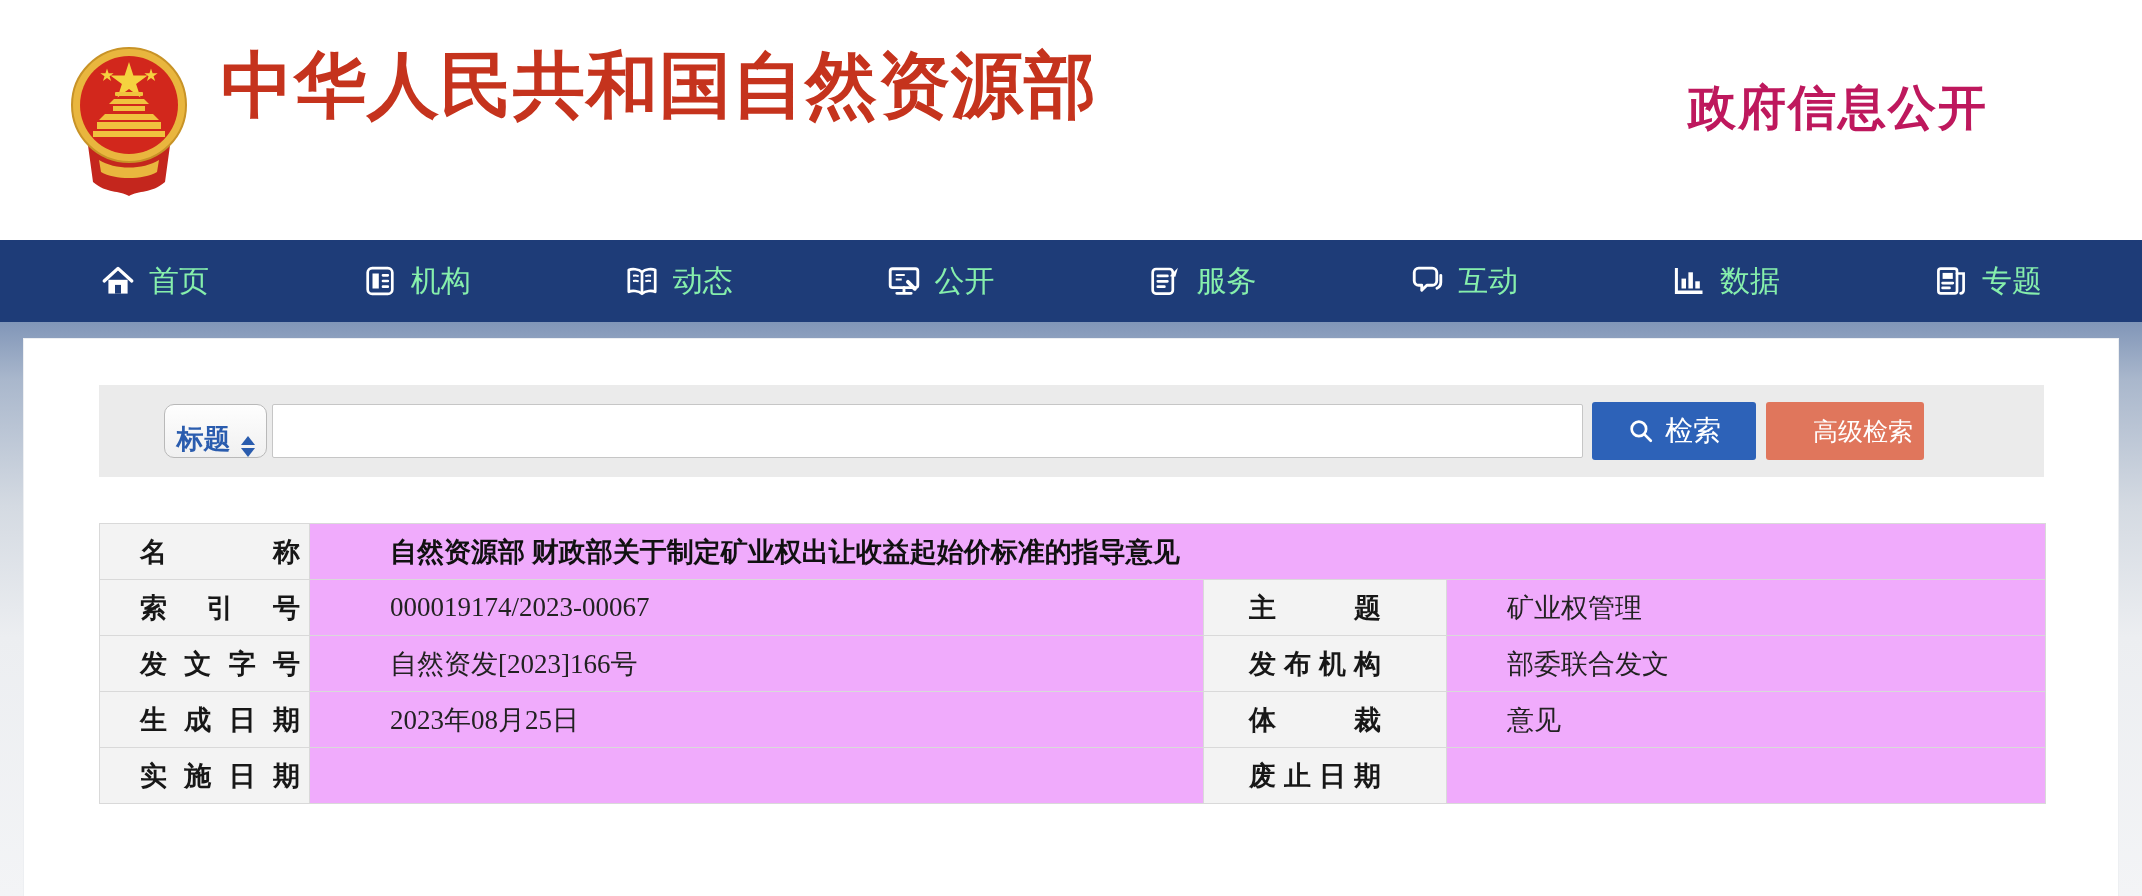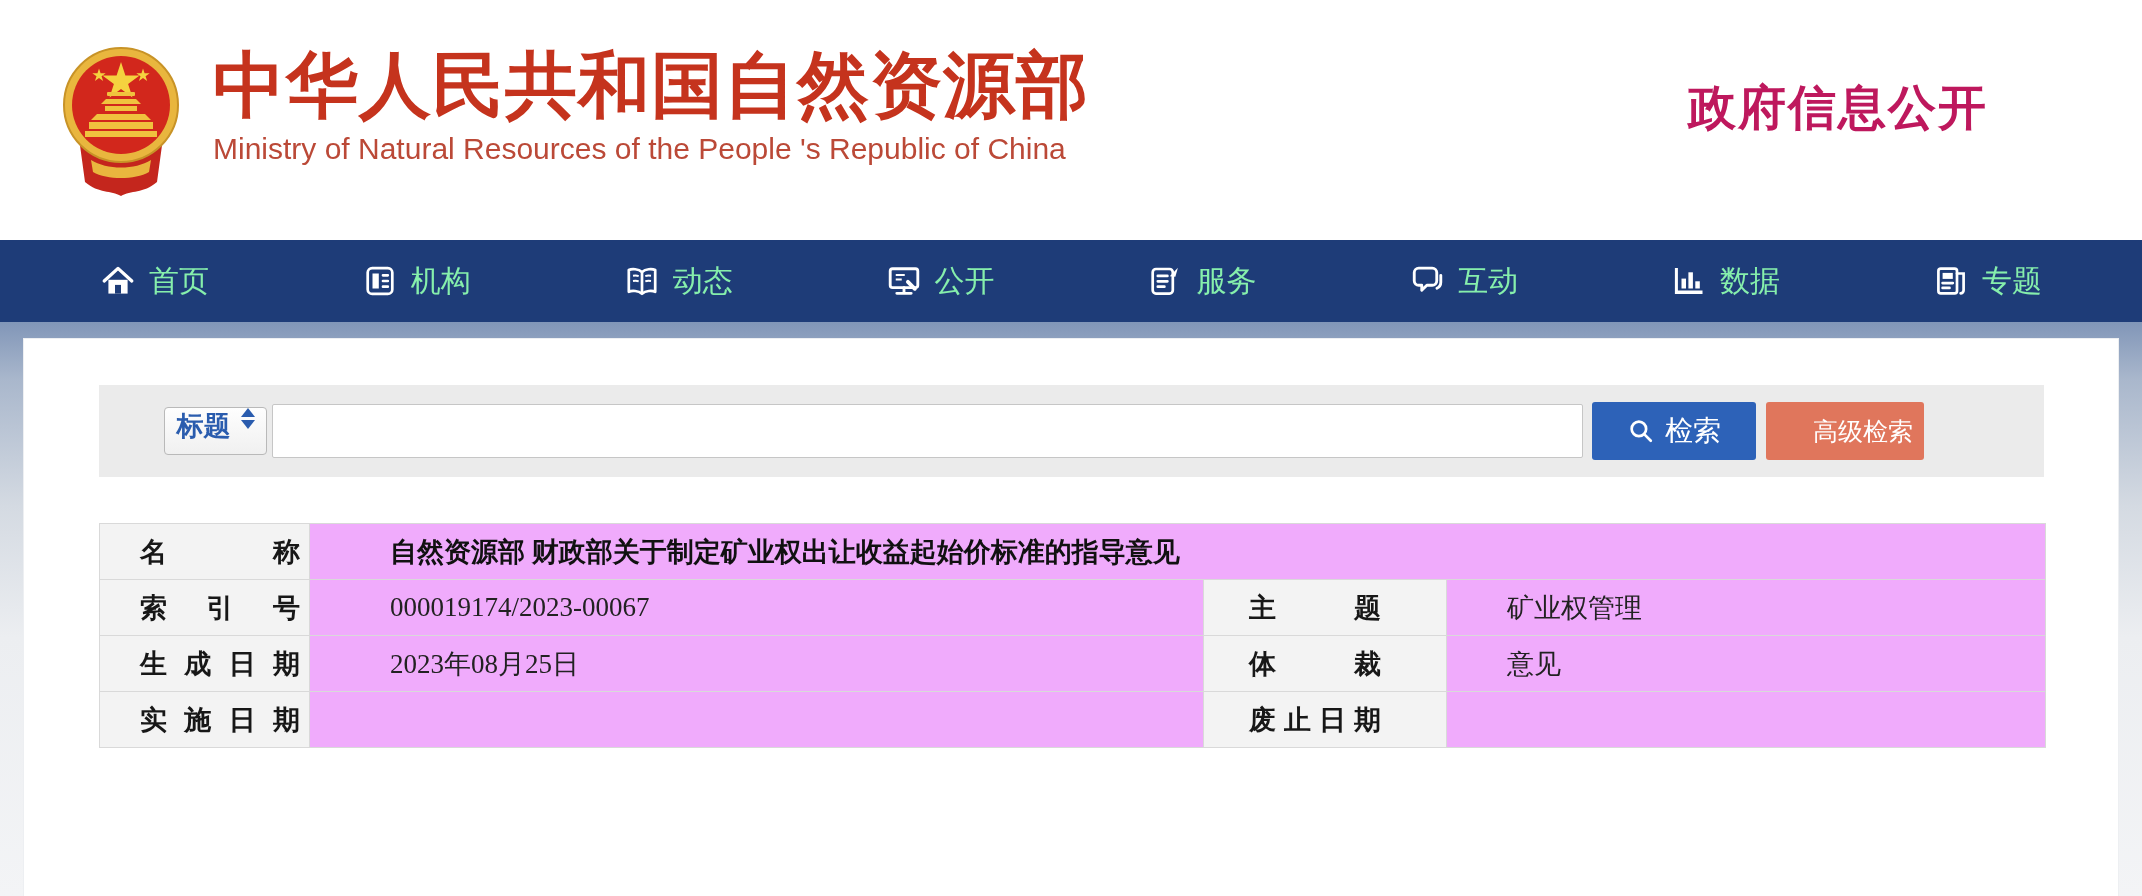--- a/index.html
+++ b/index.html
@@ -3,21 +3,21 @@
 <meta charset="utf-8">
 <style>
   * { margin:0; padding:0; box-sizing:border-box; }
   html,body { width:2142px; height:896px; }
   body {
     font-family:"Liberation Sans","DejaVu Sans",sans-serif;
     background:#ffffff; overflow:hidden; position:relative;
   }
 
   
-  .header { height:240px; background:#ffffff; position:relative; }
+  .header { height:240px; background:#ffffff; position:relative;margin-left:8px; }
   .emblem { position:absolute; left:55px; top:42px; width:132px; height:158px; }
   .brand { position:absolute; left:213px; top:42px; }
   .site-zh {
     font-size:72px; font-weight:700; color:#c5331d;
     letter-spacing:1px; line-height:1.2; white-space:nowrap;
   }
   .site-en {
     font-size:30px; font-weight:400; color:#bb4937;
     margin-top:4px; white-space:nowrap;
   }
@@ -46,24 +46,24 @@
     padding:16px 23px 0 23px;
   }
   .panel { background:#ffffff; height:558px; border:1px solid #edeff2; border-bottom:none; }
 
   
   .search-bar {
     margin:46px 74px 0 75px; height:92px; background:#ebebeb;
     display:flex; align-items:center; padding:0 120px 0 65px;
   }
   .field-selector {
-    width:103px; height:48px; flex:0 0 auto;
+    width:103px; height:54px; flex:0 0 auto;
     background:linear-gradient(180deg,#fefefe,#f0f0f0);
-    border:1px solid #b9b9b9; border-radius:4px;
-    display:flex; align-items:flex-start; justify-content:center; gap:10px;
+    border:1px solid #b9b9b9; border-radius:10px;
+    display:flex; align-items:flex-end; justify-content:center; gap:10px;
     color:#2a5cae; font-size:27px; font-weight:700; cursor:pointer;
   }
   .updown { display:flex; flex-direction:column; line-height:0; gap:3px; }
   .updown i { display:block; width:0; height:0; border-left:7px solid transparent; border-right:7px solid transparent; }
   .updown .up { border-bottom:9px solid #2a5cae; }
   .updown .down { border-top:9px solid #2a5cae; }
   .search-input {
     flex:1 1 auto; height:54px; margin-left:5px;
     border:1px solid #c6c6c6; border-radius:2px; background:#ffffff;
     font-size:26px; padding:0 16px; outline:none;
@@ -116,21 +116,20 @@
     <rect x="52" y="50" width="28" height="4" rx="1" fill="#f0c23e"></rect>
     <path d="M46 62 h40 l-5 -5 h-30 Z" fill="#f0c23e"></path>
     <rect x="50" y="64" width="32" height="5" fill="#f0c23e"></rect>
     <path d="M36 78 h60 l-6 -6 h-48 Z" fill="#f0c23e"></path>
     <rect x="34" y="80" width="64" height="7" fill="#f0c23e"></rect>
     <rect x="30" y="89" width="72" height="6" fill="#f0c23e"></rect>
   </svg>
 
   <div class="brand">
     <div class="site-zh">中华人民共和国自然资源部</div>
-    <div class="site-en">Ministry of Natural Resources of the People 's Republic of China</div>
   </div>
 
   <div class="gov-open">政府信息公开</div>
 </div>
 
 <div class="nav">
   <div class="nav-item">
     <svg viewBox="0 0 24 24">
       <path d="M2.8 12 12 3.6 21.2 12" fill="none" stroke="#fff" stroke-width="2.2" stroke-linecap="round" stroke-linejoin="round"></path>
       <path d="M5.6 11.2 V20.4 h12.8 V11.2 Z" fill="#fff"></path>
@@ -236,20 +235,26 @@
         </td>
         <td class="val-cell val-title" colspan="3">自然资源部 财政部关于制定矿业权出让收益起始价标准的指导意见</td>
       </tr>
       <tr>
         <td class="lbl-cell"><span class="jlabel">索引号</span></td>
         <td class="val-cell">000019174/2023-00067</td>
         <td class="lbl-cell c2"><span class="jlabel">主题</span></td>
         <td class="val-cell c2">矿业权管理</td>
       </tr>
       <tr>
+        <td class="lbl-cell"><span class="jlabel">发文字号</span></td>
+        <td class="val-cell">自然资发[2023]166号</td>
+        <td class="lbl-cell c2"><span class="jlabel">发布机构</span></td>
+        <td class="val-cell c2">部委联合发文</td>
+      </tr>
+      <tr>
         <td class="lbl-cell"><span class="jlabel">生成日期</span></td>
         <td class="val-cell">2023年08月25日</td>
         <td class="lbl-cell c2"><span class="jlabel">体裁</span></td>
         <td class="val-cell c2">意见</td>
       </tr>
       <tr>
         <td class="lbl-cell"><span class="jlabel">实施日期</span></td>
         <td class="val-cell"></td>
         <td class="lbl-cell c2"><span class="jlabel">废止日期</span></td>
         <td class="val-cell c2"></td>

